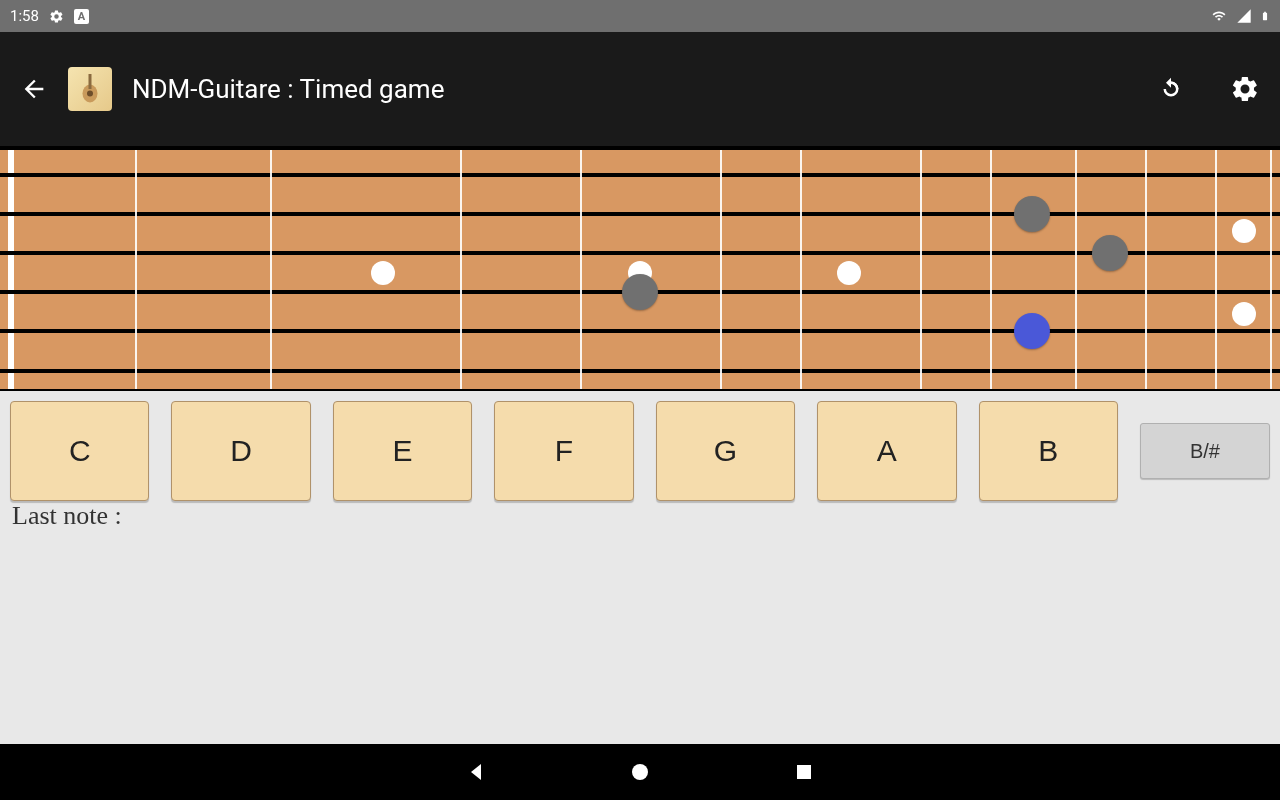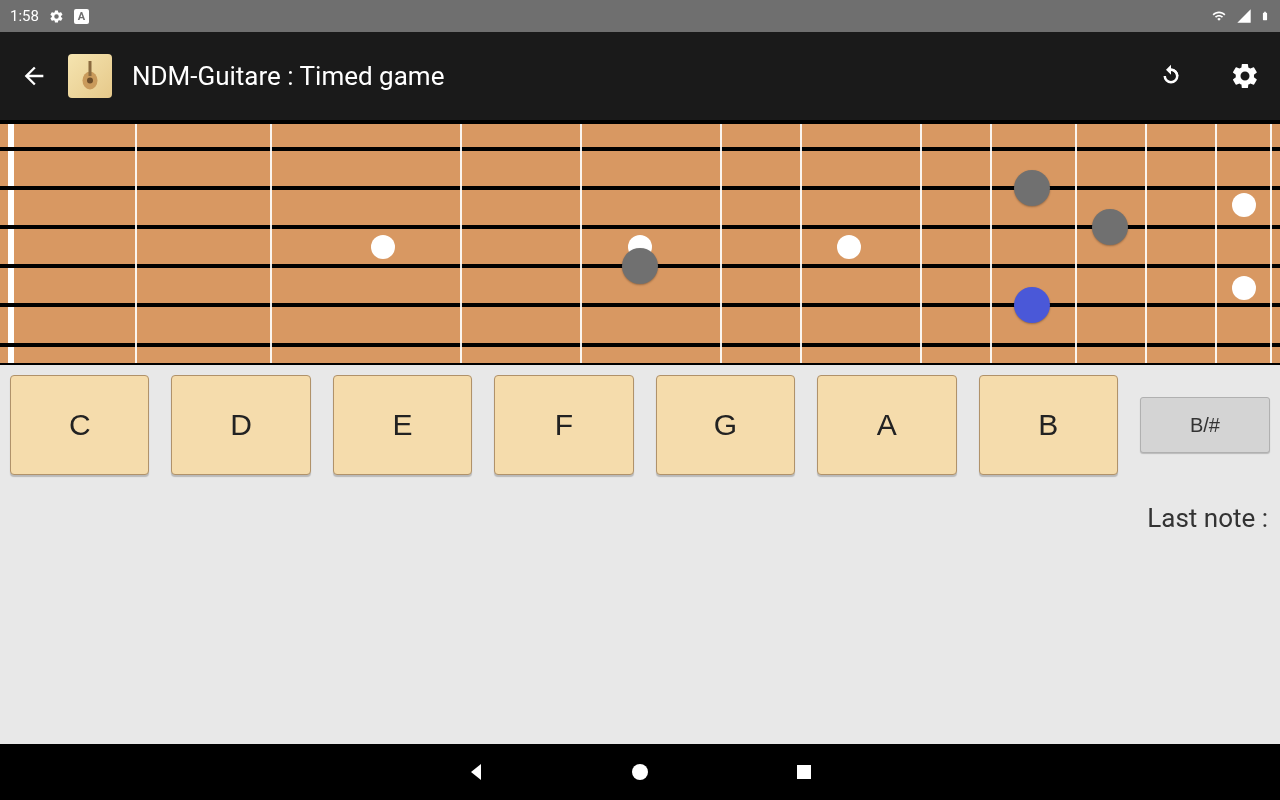--- a/index.html
+++ b/index.html
@@ -4,21 +4,21 @@
 <style>
   * { box-sizing: border-box; margin: 0; padding: 0; }
   html, body { width: 1280px; height: 800px; overflow: hidden; font-family: Roboto, Arial, sans-serif; background: #e8e8e8; }
   .status-bar {
     height: 32px; background: #6f6f6f; color: #fff; display: flex; align-items: center;
     justify-content: space-between; padding: 0 10px; font-size: 15px;
   }
   .status-left { display: flex; align-items: center; gap: 10px; }
   .status-right { display: flex; align-items: center; gap: 8px; }
   .app-bar {
-    height: 88px; background: #1a1a1a; color: #fff; display: flex; align-items: center;
+    height: 114px; background: #1a1a1a; color: #fff; display: flex; align-items: center;
     padding: 0 20px; gap: 20px;
   }
   .back-arrow { width: 28px; height: 28px; cursor: pointer; }
   .app-icon {
     width: 44px; height: 44px; border-radius: 4px; background: linear-gradient(135deg,#f5e4b0,#e6c98a);
     display: flex; align-items: center; justify-content: center;
   }
   .app-title { font-size: 26px; font-weight: 400; flex: 1; }
   .toolbar-icon { width: 30px; height: 30px; cursor: pointer; margin-left: 24px; }
 
@@ -36,21 +36,21 @@
   .note-btn {
     flex: 1; height: 100px; background: #f5dcac; border: 1px solid #b0926a; border-radius: 4px;
     font-size: 30px; font-weight: 500; color: #222; cursor: pointer; display: flex; align-items:center; justify-content:center;
     box-shadow: 0 2px 1px rgba(0,0,0,.2);
   }
   .mode-btn {
     width: 130px; height: 56px; align-self: center; background: #d4d4d4; border: 1px solid #b0b0b0; border-radius: 3px;
     font-size: 20px; color: #333; cursor: pointer; display:flex; align-items:center; justify-content:center;
     box-shadow: 0 1px 1px rgba(0,0,0,.2);
   }
-  .status-line { display: flex; justify-content: flex-end; padding: 28px 12px; font-size: 26px; color: #333; }
+  .status-line { display: flex; justify-content: space-between; padding: 0 12px; font-size: 26px; color: #333; font-family: Liberation Serif, serif; }
   .status-line .score { font-weight: 500; }
 
   .nav-bar {
     position: absolute; bottom: 0; left: 0; right: 0; height: 56px; background: #000;
     display:flex; align-items:center; justify-content:center; gap: 140px;
   }
   .nav-icon { width: 24px; height: 24px; color: #fff; cursor: pointer; }
 </style>
 </head>
 <body>

